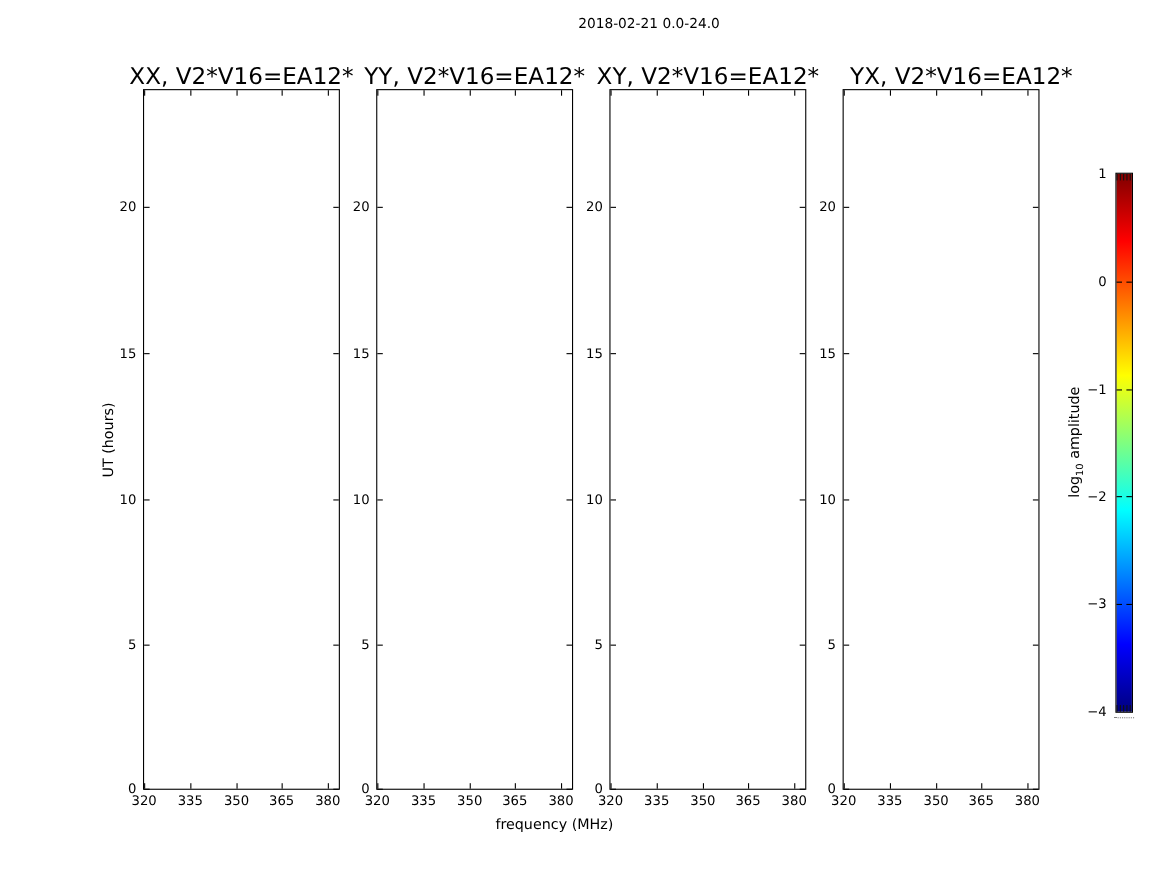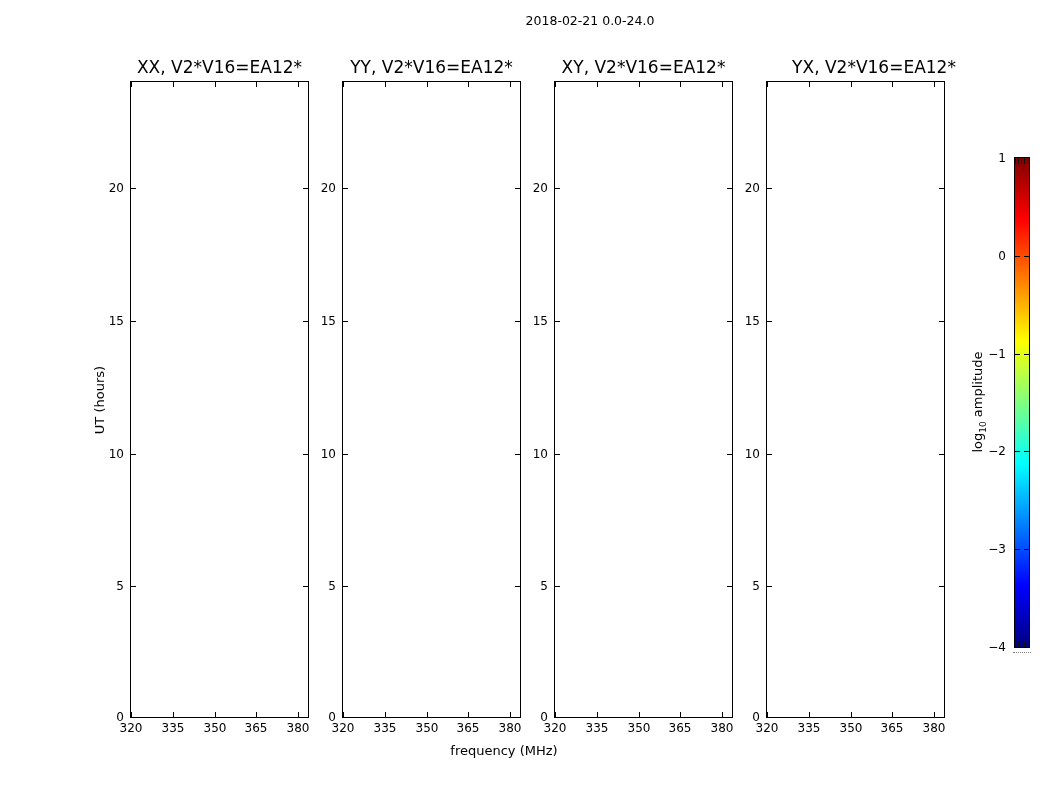--- a/index.html
+++ b/index.html
@@ -7,21 +7,21 @@
     width:1050px;height:800px;position:relative;background:#ffffff;
     font-family:"DejaVu Sans","Liberation Sans",sans-serif;color:#000;
     overflow:hidden;
   }
   .fig-title{
     position:absolute;left:590px;top:13px;transform:translateX(-50%);
     font-size:12.5px;line-height:1.2;white-space:nowrap;
   }
   .panel-title{
     position:absolute;transform:translateX(-50%);top:58px;
-    font-size:17px;line-height:1.1;white-space:nowrap;
+    font-size:21px;line-height:1.1;white-space:nowrap;
   }
   .plot-box{
     position:absolute;top:81px;width:179px;height:637px;
     border:1px solid #000;box-sizing:border-box;background:#ffffff;
   }
   .tick{position:absolute;background:#000;}
   .tick.xb{bottom:0;width:1px;height:5px;}
   .tick.xt{top:0;width:1px;height:5px;}
   .tick.yl{left:0;height:1px;width:5px;}
   .tick.yr{right:0;height:1px;width:5px;}

